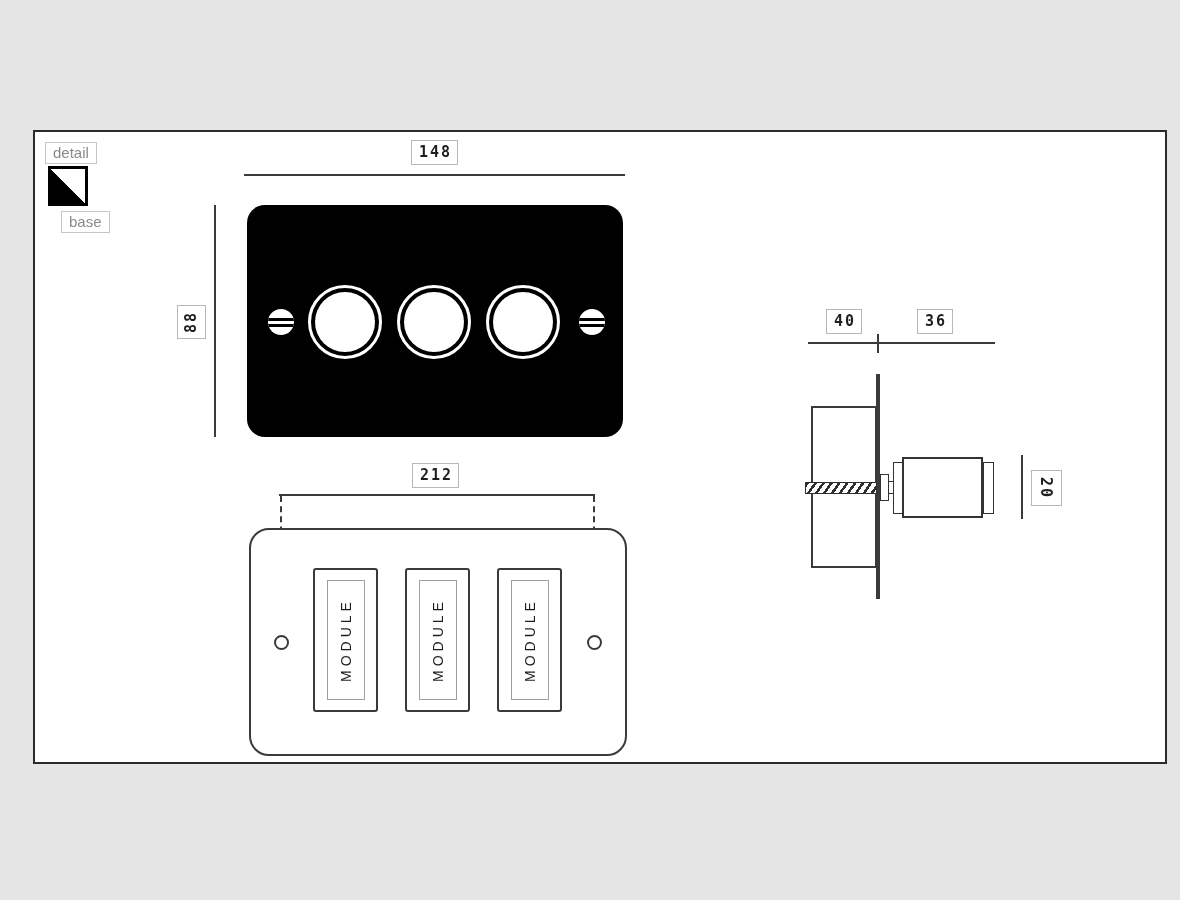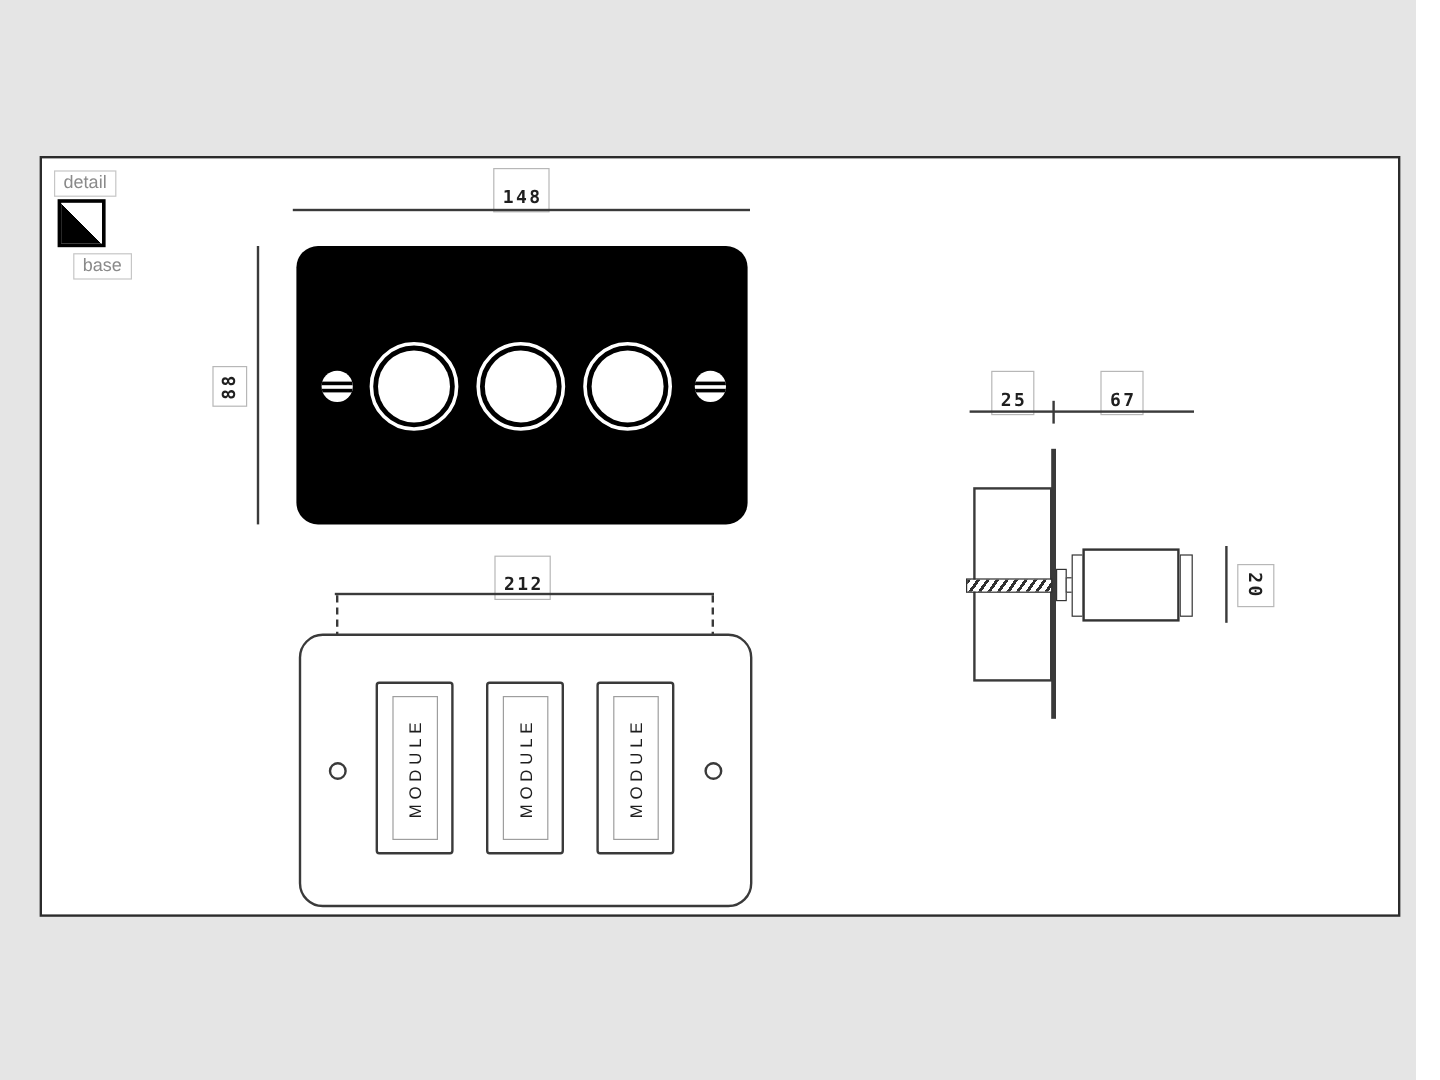--- a/index.html
+++ b/index.html
@@ -12,21 +12,21 @@
 
   
   .tag{font:15px "Liberation Sans", sans-serif;color:#8a8a8a;background:#fff;
        border:1px solid #c6c6c6;padding:1px 7px 2px;}
   .swatch{left:48px;top:166px;width:40px;height:40px;border:3px solid #000;
           background:linear-gradient(to top right,#000 0 49%,#fff 49%);}
 
   
   .dim-box{background:#fff;border:1px solid #b7b7b7;color:#1f1f1f;
            font:700 15px "DejaVu Sans Mono", monospace;letter-spacing:2px;
-           padding:14px 5px 3px 7px;text-align:center;}
+           padding:2px 5px 3px 7px;text-align:center;}
   .dim-box.vert{display:flex;align-items:center;justify-content:center;padding:0;letter-spacing:0;}
   .rot-ccw{transform:rotate(-90deg);white-space:nowrap;letter-spacing:2px;}
   .rot-cw{transform:rotate(90deg);white-space:nowrap;letter-spacing:2px;}
 
   
   .hline{height:2px;background:#3a3a3a;}
   .vline{width:2px;background:#3a3a3a;}
   .dashv{width:0;border-left:2px dashed #3a3a3a;}
 
   
@@ -114,22 +114,22 @@
     <div class="inner">
       <span class="txt">MODULE</span>
     </div>
   </div>
   <div class="abs module" style="left:497px;">
     <div class="inner">
       <span class="txt">MODULE</span>
     </div>
   </div>
 
-  <div class="abs dim-box" style="left:826px;top:309px;">25</div>
-  <div class="abs dim-box" style="left:917px;top:309px;">67</div>
+  <div class="abs dim-box" style="left:826px;top:309px;">40</div>
+  <div class="abs dim-box" style="left:917px;top:309px;">36</div>
   <div class="abs hline" style="left:808px;top:342px;width:187px;"></div>
   <div class="abs vline" style="left:877px;top:334px;height:19px;"></div>
 
   <div class="abs wallbox"></div>
   <div class="abs plate-edge"></div>
   <div class="abs rod"></div>
 
   <div class="abs sidepart" style="left:880px;top:474px;width:9px;height:27px;"></div>
   <div class="abs sidepart" style="left:888px;top:481px;width:8px;height:13px;"></div>
   <div class="abs sidepart" style="left:893px;top:462px;width:10px;height:52px;"></div>

